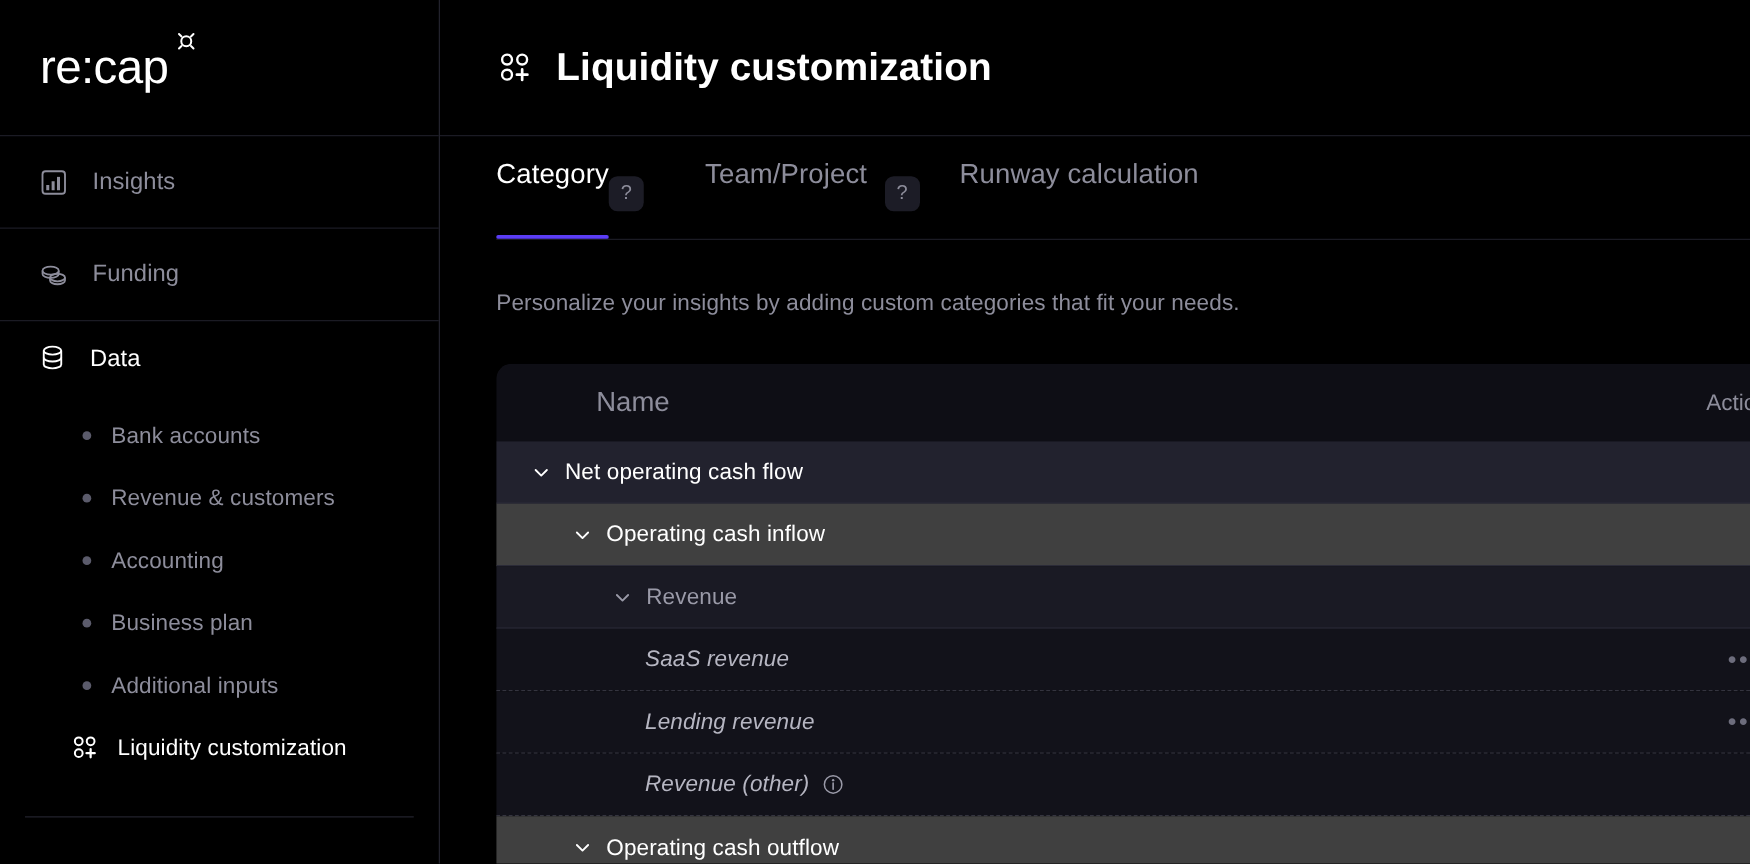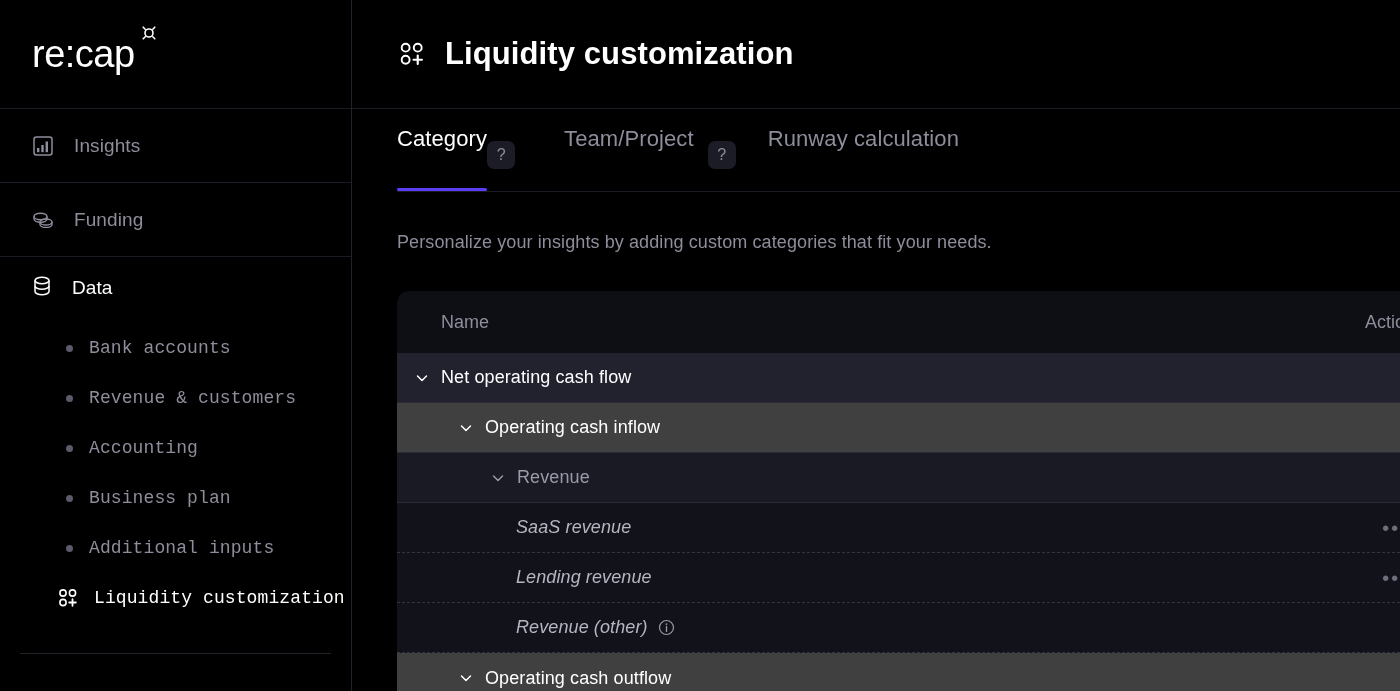--- a/index.html
+++ b/index.html
@@ -54,21 +54,21 @@
   }
   .nav-item .icon { width:26px; height:26px; display:flex; align-items:center; justify-content:center; flex:0 0 26px; }
   .nav-label { font-size:19px; color:#8d8d9b; letter-spacing:0.1px; }
 
   .nav-group-head {
     display:flex; align-items:center; gap:18px;
     padding-left:30px; height:62px; cursor:pointer;
   }
   .nav-group-head .nav-label { color:#ffffff; font-size:19px; }
 
-  .subnav { padding-top:4px;font-family:Liberation Mono, monospace; }
+  .subnav { padding-top:4px; }
   .subnav-item {
     display:flex; align-items:center; gap:16px;
     padding-left:66px; height:50px; cursor:pointer;
   }
   .bullet { width:7px; height:7px; border-radius:50%; background:#5b5b6b; flex:0 0 7px; }
   .subnav-label { font-size:18px; color:#8d8d9b; letter-spacing:0.1px; }
 
   .subnav-item.icon-item { padding-left:56px; gap:14px; }
   .subnav-item.icon-item .subnav-label { color:#ffffff; }
   .subnav-icon { width:24px; height:24px; flex:0 0 24px; display:flex; align-items:center; justify-content:center; }
@@ -134,21 +134,21 @@
     overflow:hidden;
     flex:1 1 auto;
     min-height:0;
   }
   .thead {
     display:flex; align-items:center;
     height:62px;
     background:#0e0e15;
     border-top-left-radius:12px;
   }
-  .th-name { color:#8d8d9b; font-size:18px; padding-left:44px; }
+  .th-name { color:#8d8d9b; font-size:22px; padding-left:80px; }
   .th-action { color:#8d8d9b; font-size:18px; position:absolute; left:968px; }
   .thead { position:relative; }
 
   .row {
     display:flex; align-items:center;
     height:50px;
     position:relative;
   }
   .row .row-name {
     display:flex; align-items:center; gap:10px;
@@ -158,21 +158,21 @@
     position:absolute; left:985px;
     display:flex; align-items:center;
     color:#6d6d7d; font-size:20px;
     letter-spacing:2px;
     cursor:pointer;
     line-height:1;
   }
   .chev { width:18px; height:18px; flex:0 0 18px; display:flex; align-items:center; justify-content:center; }
 
   
-  .row.d0 { background:#22222e; padding-left:16px; }
+  .row.d0 { background:#22222e; padding-left:27px; }
   .row.d0 .row-name { color:#ffffff; }
   .row.d1 { background:#404040; padding-left:60px; }
   .row.d1 .row-name { color:#ffffff; }
   .row.d2 { background:#1a1a24; padding-left:92px; }
   .row.d2 .row-name { color:#9a9aa8;text-align:right; }
   .row.d3 { background:#12121a; padding-left:119px;font-style:italic; }
   .row.d3 .row-name { color:#b6b6c2; }
 
   .row.sep-solid { border-bottom:1px solid #2b2b38; }
   .row.sep-dashed { border-bottom:1px dashed #34343f; }

